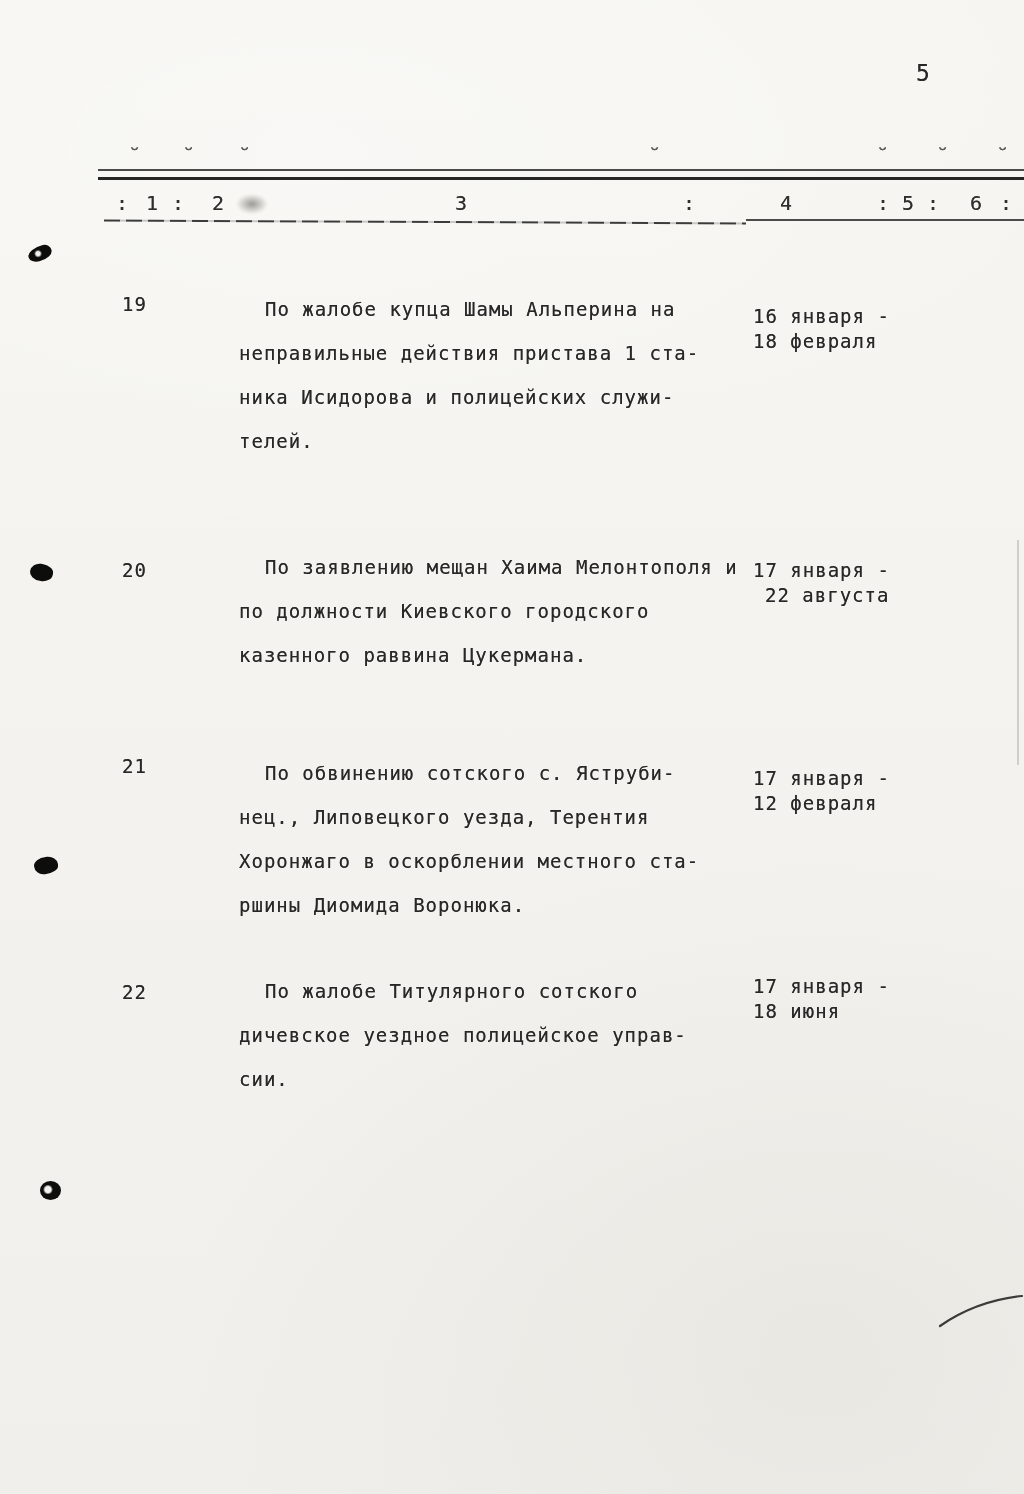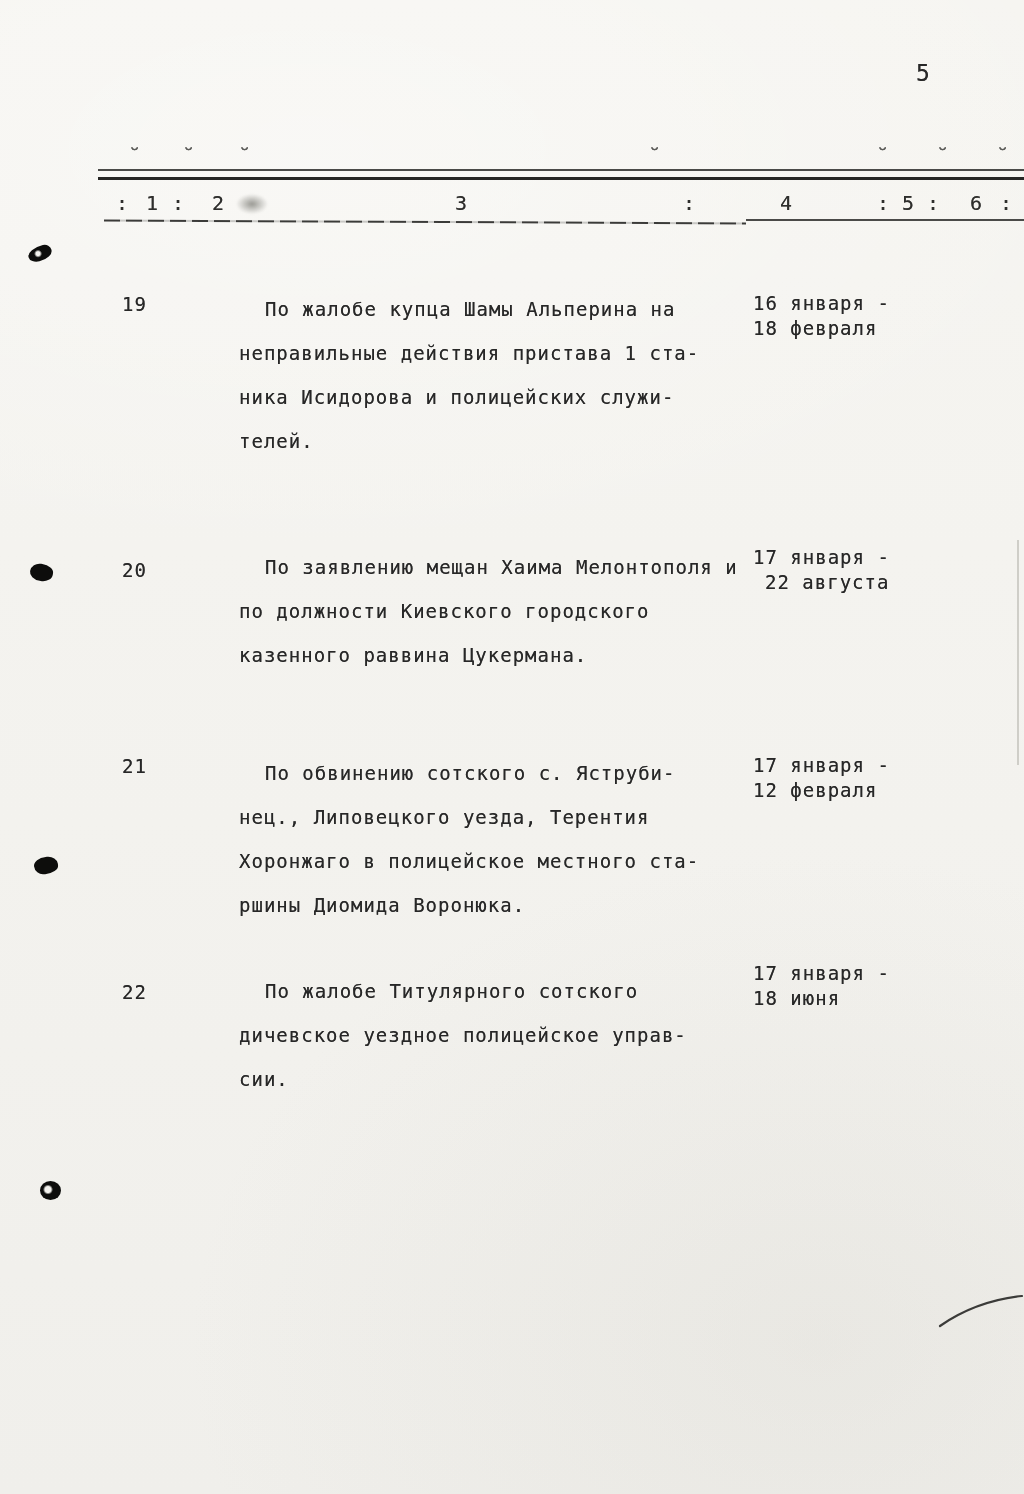--- a/index.html
+++ b/index.html
@@ -49,20 +49,21 @@
   .entry-text {
     position:absolute; left:239px; width:512px;
     font-size:19px; line-height:44px; letter-spacing:1px;
     white-space:nowrap;
   }
   .entry-text .indent { padding-left:26px; }
   .entry-dates {
     position:absolute; left:753px;
     font-size:19px; line-height:25px; letter-spacing:1px;
     white-space:nowrap;
+    margin-top:13px;
   }
   .entry-dates .shift { padding-left:12px; }
   
   .blot { position:absolute; background:#0d0d0c; }
   .b1 { left:28px;  top:246px;  width:24px; height:15px; border-radius:70% 30% 60% 40% / 55% 45% 55% 45%; transform:rotate(-14deg);
         background:radial-gradient(circle at 42% 48%, #f3f2ee 0 2px, #0d0d0c 4px); }
   .b2 { left:30px;  top:564px;  width:23px; height:17px; border-radius:45% 55% 50% 50% / 55% 45% 50% 50%; transform:rotate(9deg); }
   .b3 { left:34px;  top:857px;  width:24px; height:17px; border-radius:55% 45% 60% 40% / 50% 50% 45% 55%; transform:rotate(-6deg); }
   .b4 { left:40px;  top:1181px; width:21px; height:19px; border-radius:50%;
         background:radial-gradient(circle at 38% 45%, #f3f2ee 0 3px, #0d0d0c 5px); }
@@ -131,21 +132,21 @@
       <div>17 января -</div>
       <div class="shift">22 августа</div>
     </div>
   </section>
 
   <section class="entry" style="top:751px">
     <div class="entry-number" style="top:4px">21</div>
     <div class="entry-text">
       <div class="indent">По обвинению сотского с. Яструби-</div>
       <div>нец., Липовецкого уезда, Терентия</div>
-      <div>Хоронжаго в полицейское местного ста-</div>
+      <div>Хоронжаго в оскорблении местного ста-</div>
       <div>ршины Диомида Воронюка.</div>
     </div>
     <div class="entry-dates" style="top:2px">
       <div>17 января -</div>
       <div>12 февраля</div>
     </div>
   </section>
 
   <section class="entry" style="top:969px">
     <div class="entry-number" style="top:12px">22</div>

